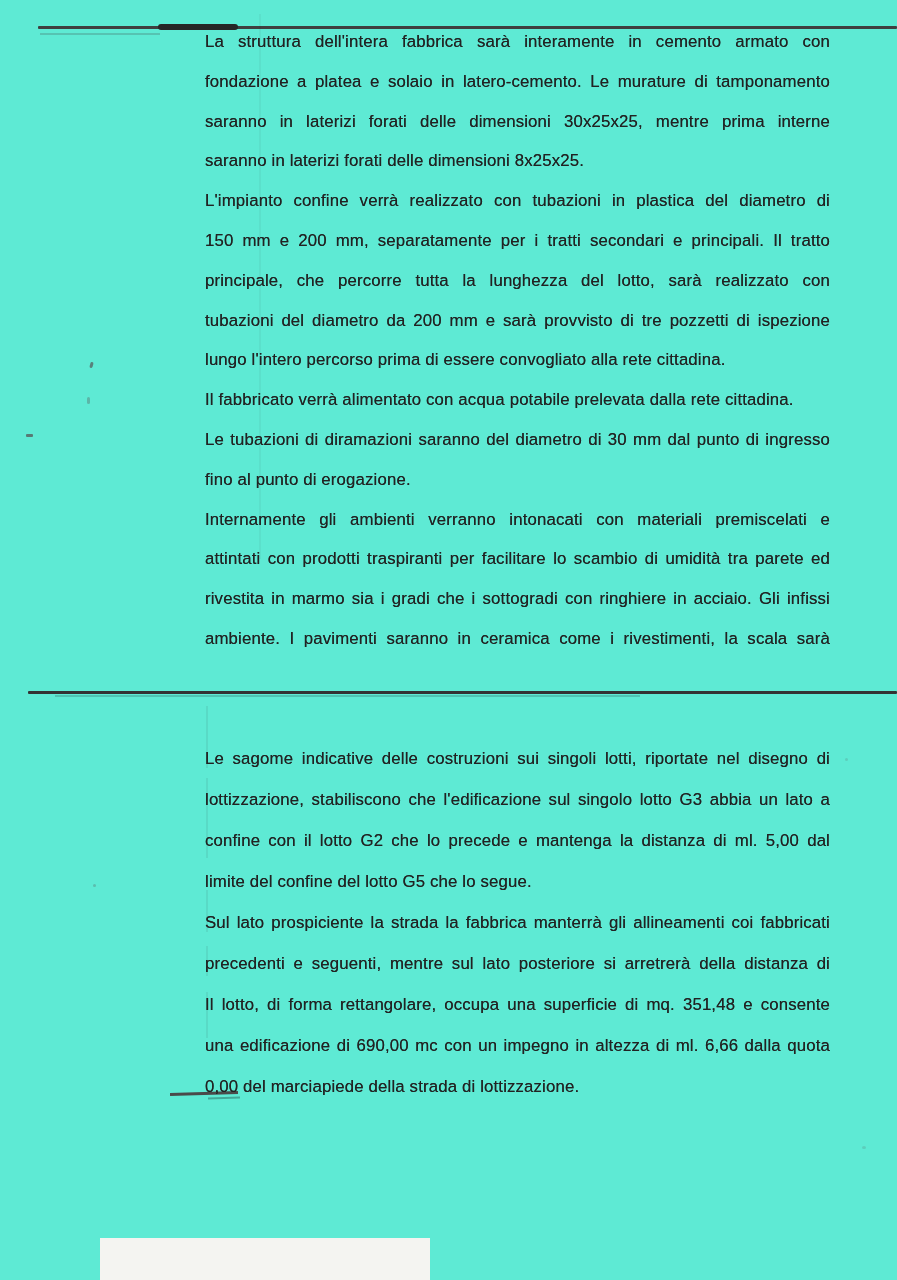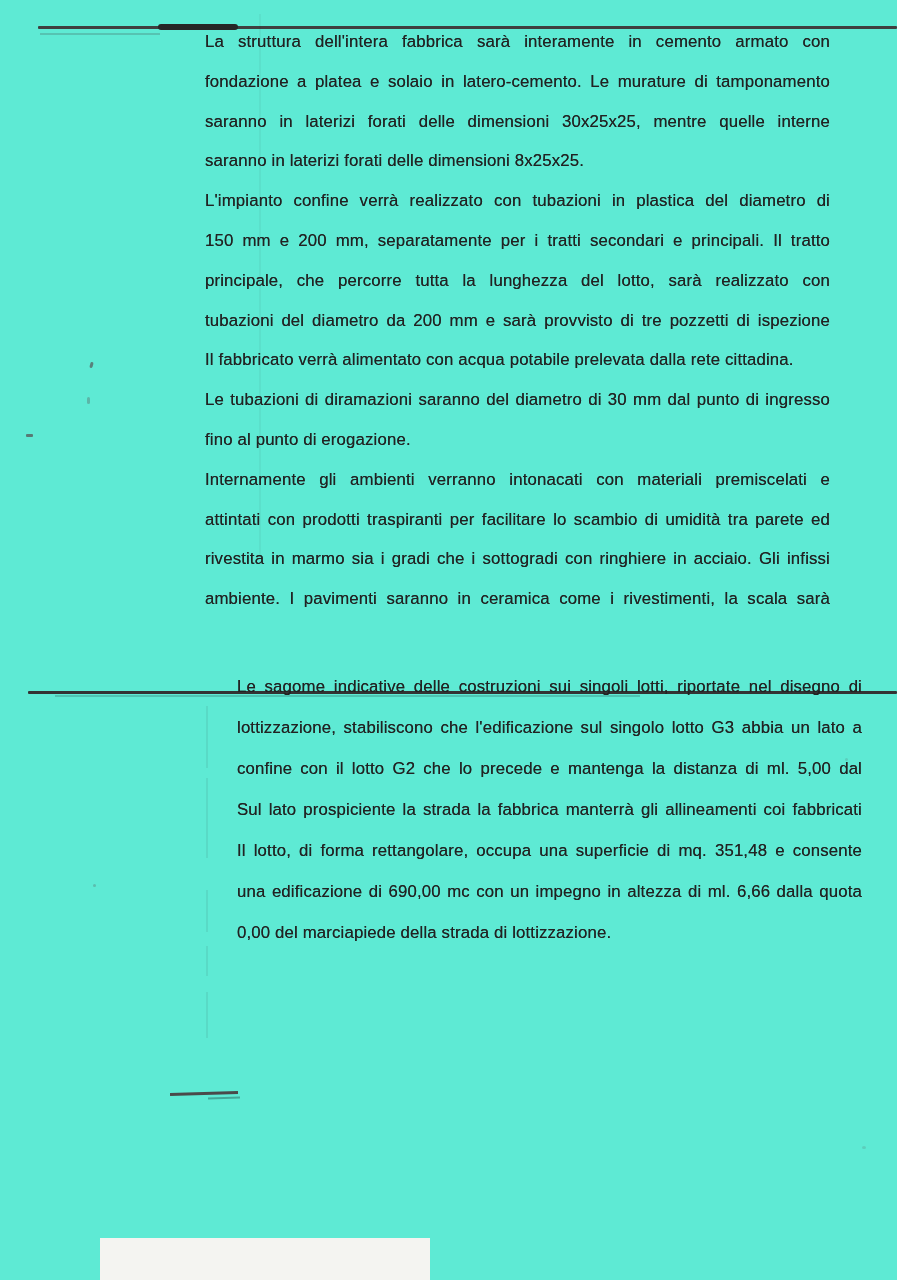--- a/index.html
+++ b/index.html
@@ -6,21 +6,21 @@
   .page{
     position:relative;
     width:897px;height:1280px;
     background:#5eead4;
     overflow:hidden;
     font-family:"Liberation Sans", sans-serif;
     color:#222;
   }
   .textblock{position:absolute;left:205px;width:625px;}
   #block-upper{top:22px;}
-  #block-lower{top:666px;margin-left:32px;}
+  #block-lower{top:738px;}
   .line{
     height:39.8px;line-height:39.8px;
     font-size:16.8px;letter-spacing:.15px;
     white-space:normal;
     text-shadow:0 0 .6px rgba(25,25,25,.75);
   }
   #block-lower .line{height:41px;line-height:41px;}
   .just{text-align:justify;text-align-last:justify;}
 
   
@@ -69,37 +69,40 @@
   <div class="sp sp1"></div>
   <div class="sp sp2"></div>
   <div class="sp sp3"></div>
   <div class="sp sp4"></div>
   <div class="sp sp5"></div>
   <div class="sp sp6"></div>
 
   <div class="textblock" id="block-upper">
       <div class="line just">La struttura dell'intera fabbrica sarà interamente in cemento armato con</div>
       <div class="line just">fondazione a platea e solaio in latero-cemento. Le murature di tamponamento</div>
-      <div class="line just">saranno in laterizi forati delle dimensioni 30x25x25, mentre quelle interne</div>
+      <div class="line just">saranno in laterizi forati delle dimensioni 30x25x25, mentre prima interne</div>
       <div class="line">saranno in laterizi forati delle dimensioni 8x25x25.</div>
       <div class="line just">L'impianto confine verrà realizzato con tubazioni in plastica del diametro di</div>
       <div class="line just">150 mm e 200 mm, separatamente per i tratti secondari e principali. Il tratto</div>
       <div class="line just">principale, che percorre tutta la lunghezza del lotto, sarà realizzato con</div>
       <div class="line just">tubazioni del diametro da 200 mm e sarà provvisto di tre pozzetti di ispezione</div>
+      <div class="line">lungo l'intero percorso prima di essere convogliato alla rete cittadina.</div>
       <div class="line">Il fabbricato verrà alimentato con acqua potabile prelevata dalla rete cittadina.</div>
       <div class="line just">Le tubazioni di diramazioni saranno del diametro di 30 mm dal punto di ingresso</div>
       <div class="line">fino al punto di erogazione.</div>
       <div class="line just">Internamente gli ambienti verranno intonacati con materiali premiscelati e</div>
       <div class="line just">attintati con prodotti traspiranti per facilitare lo scambio di umidità tra parete ed</div>
       <div class="line just">rivestita in marmo sia i gradi che i sottogradi con ringhiere in acciaio. Gli infissi</div>
       <div class="line just">ambiente. I pavimenti saranno in ceramica come i rivestimenti, la scala sarà</div>
     </div>
   <div class="textblock" id="block-lower">
       <div class="line just">Le sagome indicative delle costruzioni sui singoli lotti, riportate nel disegno di</div>
       <div class="line just">lottizzazione, stabiliscono che l'edificazione sul singolo lotto G3 abbia un lato a</div>
       <div class="line just">confine con il lotto G2 che lo precede e mantenga la distanza di ml. 5,00 dal</div>
+      <div class="line">limite del confine del lotto G5 che lo segue.</div>
       <div class="line just">Sul lato prospiciente la strada la fabbrica manterrà gli allineamenti coi fabbricati</div>
+      <div class="line just">precedenti e seguenti, mentre sul lato posteriore si arretrerà della distanza di</div>
       <div class="line just">Il lotto, di forma rettangolare, occupa una superficie di mq. 351,48 e consente</div>
       <div class="line just">una edificazione di 690,00 mc con un impegno in altezza di ml. 6,66 dalla quota</div>
       <div class="line">0,00 del marciapiede della strada di lottizzazione.</div>
     </div>
 
 </div>
 
 </body></html>

